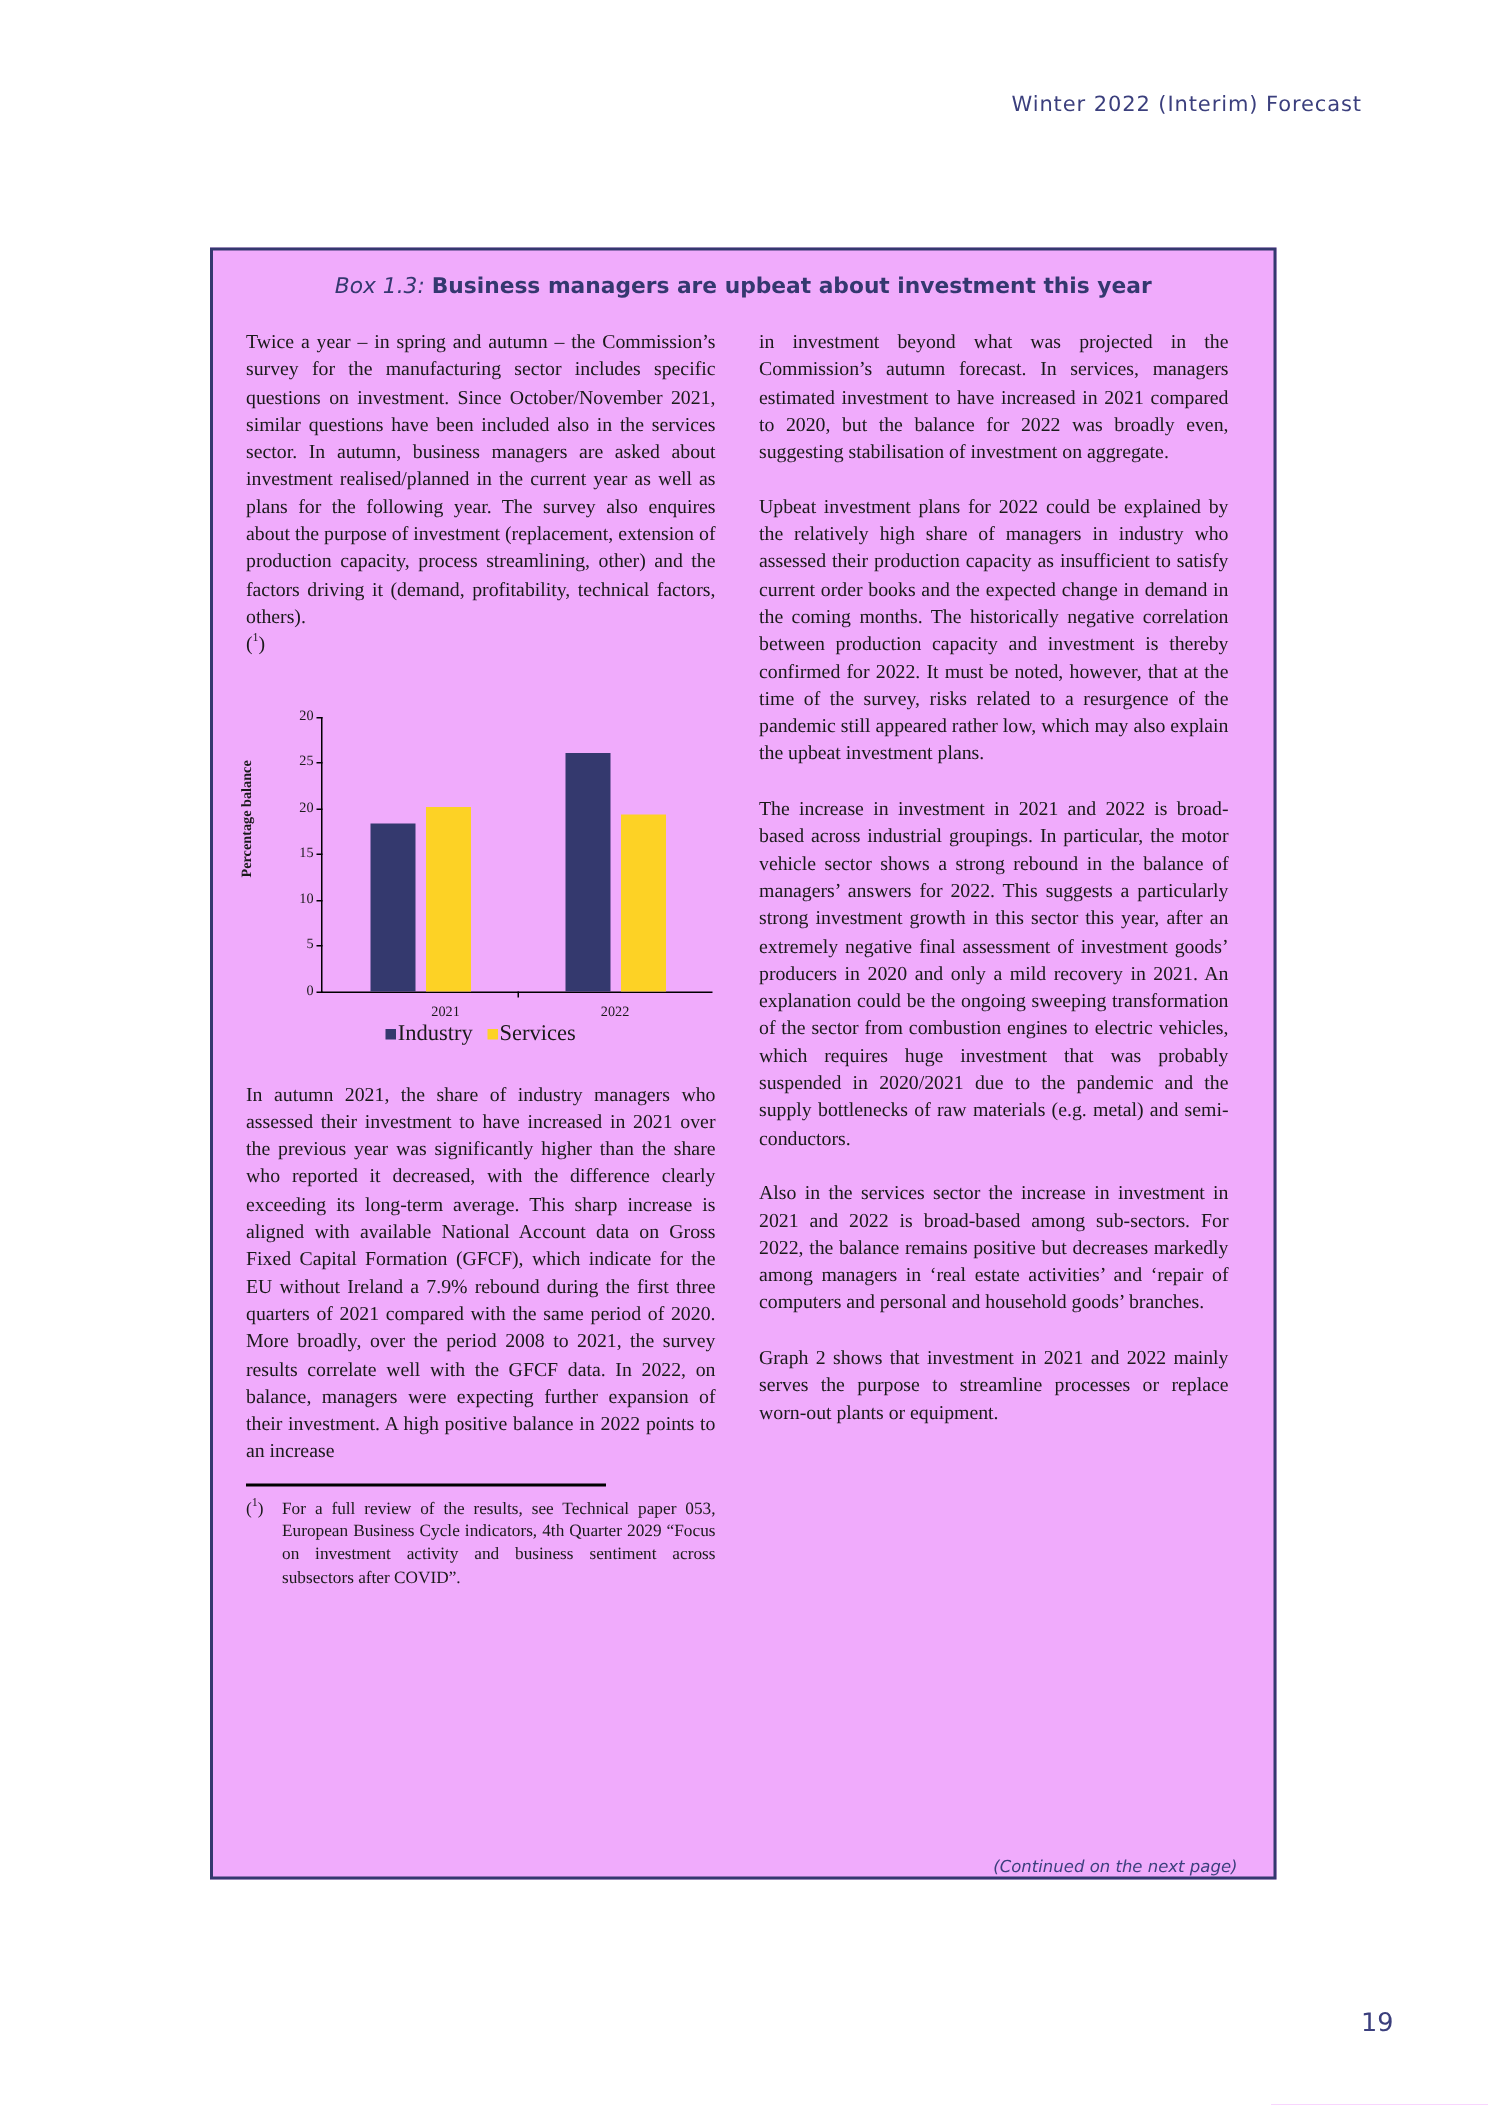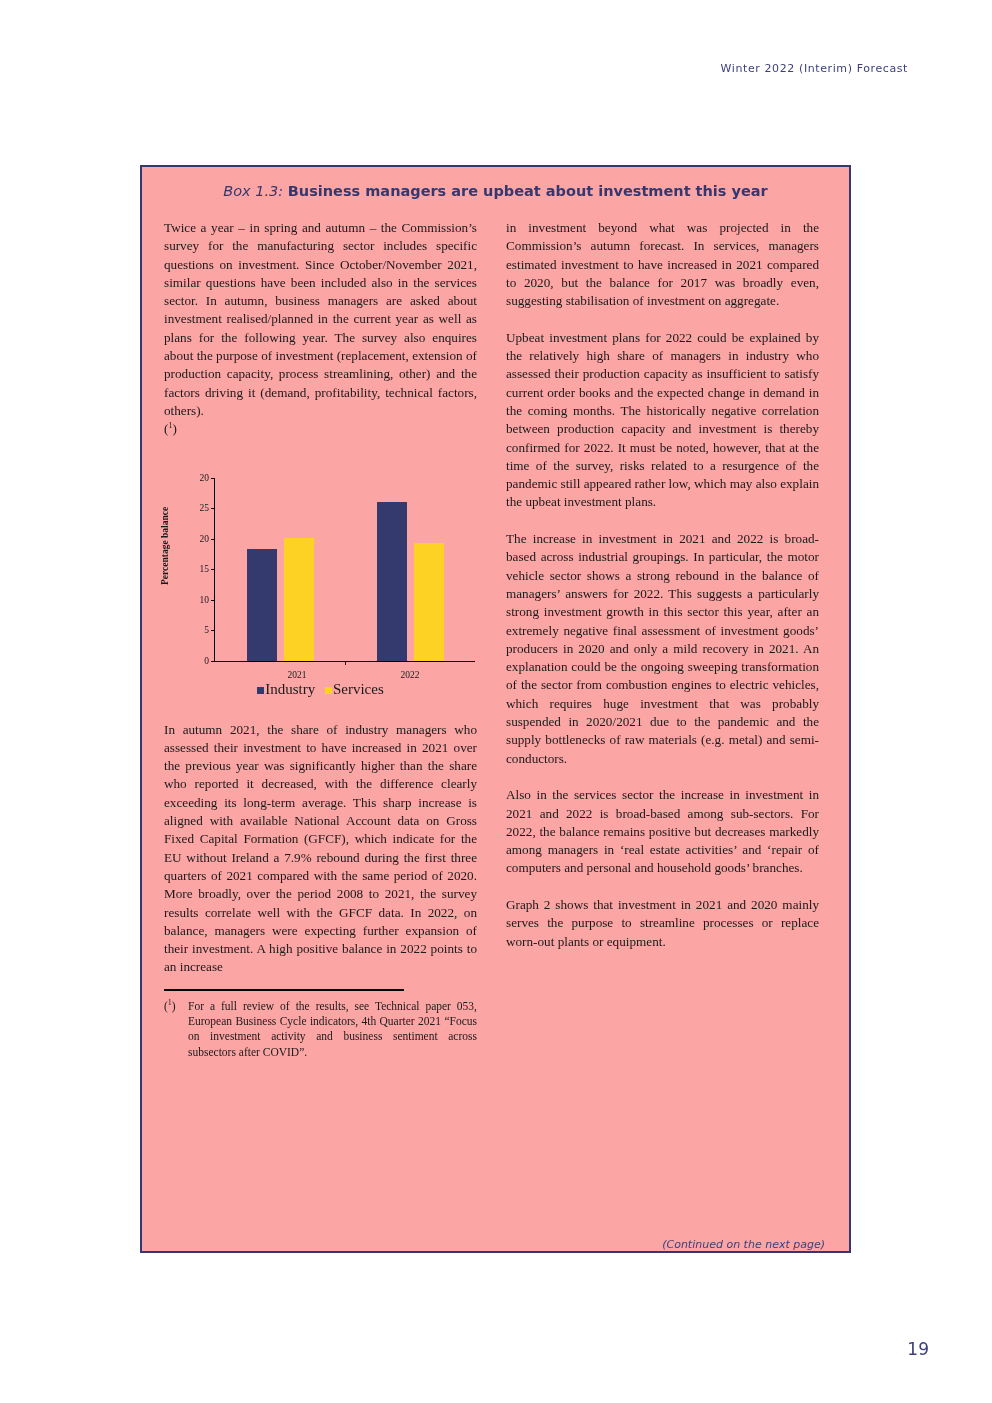--- a/index.html
+++ b/index.html
@@ -2,29 +2,29 @@
 <html><head>
 <meta charset="utf-8">
 <style>
   html, body { margin: 0; padding: 0; }
   body {
     width: 992px; height: 1403px; background: #ffffff; position: relative;
     font-family: "Liberation Serif", serif; color: #1a1a1a; overflow: hidden;
   }
   .running-header {
     position: absolute; top: 62px; right: 84px;
-    font-family: "DejaVu Sans", sans-serif; font-size: 11px; color: #3b3f7d; letter-spacing: 0.6px;
+    font-family: "DejaVu Sans", sans-serif; font-size: 14px; color: #3b3f7d; letter-spacing: 0.6px;
   }
   .page-number {
     position: absolute; top: 1339px; right: 63px;
     font-family: "DejaVu Sans", sans-serif; font-size: 17px; color: #3b3f7d;
   }
   .box {
     position: absolute; left: 140px; top: 165px; width: 707px; height: 1084px;
-    border: 2px solid #34386f; background: #fca5a5;
+    border: 2px solid #34386f; background: #f0abfc;
   }
   .box-title {
     position: absolute; left: 0; right: 0; top: 16px; text-align: center;
     font-family: "DejaVu Sans", sans-serif; font-size: 14.5px; color: #34386f;
   }
   .box-title .num { font-style: italic; font-weight: normal; }
   .box-title .ttl { font-weight: bold; }
   .col {
     position: absolute; top: 52px; width: 313px;
     font-size: 13.2px; line-height: 18.3px; text-align: justify;
@@ -113,28 +113,28 @@
         <span class="item"><span class="sw" style="background:#34396e"></span><span>Industry</span></span>
         <span class="item"><span class="sw" style="background:#fdd225"></span><span>Services</span></span>
       </div>
     </div>
 
     <p style="margin-bottom:0;">In autumn 2021, the share of industry managers who assessed their investment to have increased in 2021 over the previous year was significantly higher than the share who reported it decreased, with the difference clearly exceeding its long-term average. This sharp increase is aligned with available National Account data on Gross Fixed Capital Formation (GFCF), which indicate for the EU without Ireland a 7.9% rebound during the first three quarters of 2021 compared with the same period of 2020. More broadly, over the period 2008 to 2021, the survey results correlate well with the GFCF data. In 2022, on balance, managers were expecting further expansion of their investment. A high positive balance in 2022 points to an increase</p>
 
     <div class="footnote-rule"></div>
     <div class="footnote">
       <span class="mark"><span>(</span><sup>1</sup><span>)</span></span>
-      <span class="txt">For a full review of the results, see Technical paper 053, European Business Cycle indicators, 4th Quarter 2021 “Focus on investment activity and business sentiment across subsectors after COVID”.</span>
+      <span class="txt">For a full review of the results, see Technical paper 053, European Business Cycle indicators, 4th Quarter 2029 “Focus on investment activity and business sentiment across subsectors after COVID”.</span>
     </div>
   </div>
 
   <div class="col right">
-    <p>in investment beyond what was projected in the Commission’s autumn forecast. In services, managers estimated investment to have increased in 2021 compared to 2020, but the balance for 2017 was broadly even, suggesting stabilisation of investment on aggregate.</p>
+    <p>in investment beyond what was projected in the Commission’s autumn forecast. In services, managers estimated investment to have increased in 2021 compared to 2020, but the balance for 2022 was broadly even, suggesting stabilisation of investment on aggregate.</p>
     <p>Upbeat investment plans for 2022 could be explained by the relatively high share of managers in industry who assessed their production capacity as insufficient to satisfy current order books and the expected change in demand in the coming months. The historically negative correlation between production capacity and investment is thereby confirmed for 2022. It must be noted, however, that at the time of the survey, risks related to a resurgence of the pandemic still appeared rather low, which may also explain the upbeat investment plans.</p>
     <p>The increase in investment in 2021 and 2022 is broad-based across industrial groupings. In particular, the motor vehicle sector shows a strong rebound in the balance of managers’ answers for 2022. This suggests a particularly strong investment growth in this sector this year, after an extremely negative final assessment of investment goods’ producers in 2020 and only a mild recovery in 2021. An explanation could be the ongoing sweeping transformation of the sector from combustion engines to electric vehicles, which requires huge investment that was probably suspended in 2020/2021 due to the pandemic and the supply bottlenecks of raw materials (e.g. metal) and semi-conductors.</p>
     <p>Also in the services sector the increase in investment in 2021 and 2022 is broad-based among sub-sectors. For 2022, the balance remains positive but decreases markedly among managers in ‘real estate activities’ and ‘repair of computers and personal and household goods’ branches.</p>
-    <p>Graph 2 shows that investment in 2021 and 2020 mainly serves the purpose to streamline processes or replace worn-out plants or equipment.</p>
+    <p>Graph 2 shows that investment in 2021 and 2022 mainly serves the purpose to streamline processes or replace worn-out plants or equipment.</p>
   </div>
 
   <div class="continued">(Continued on the next page)</div>
 </div>
 
 <div class="page-number">19</div>
 
 </body></html>

